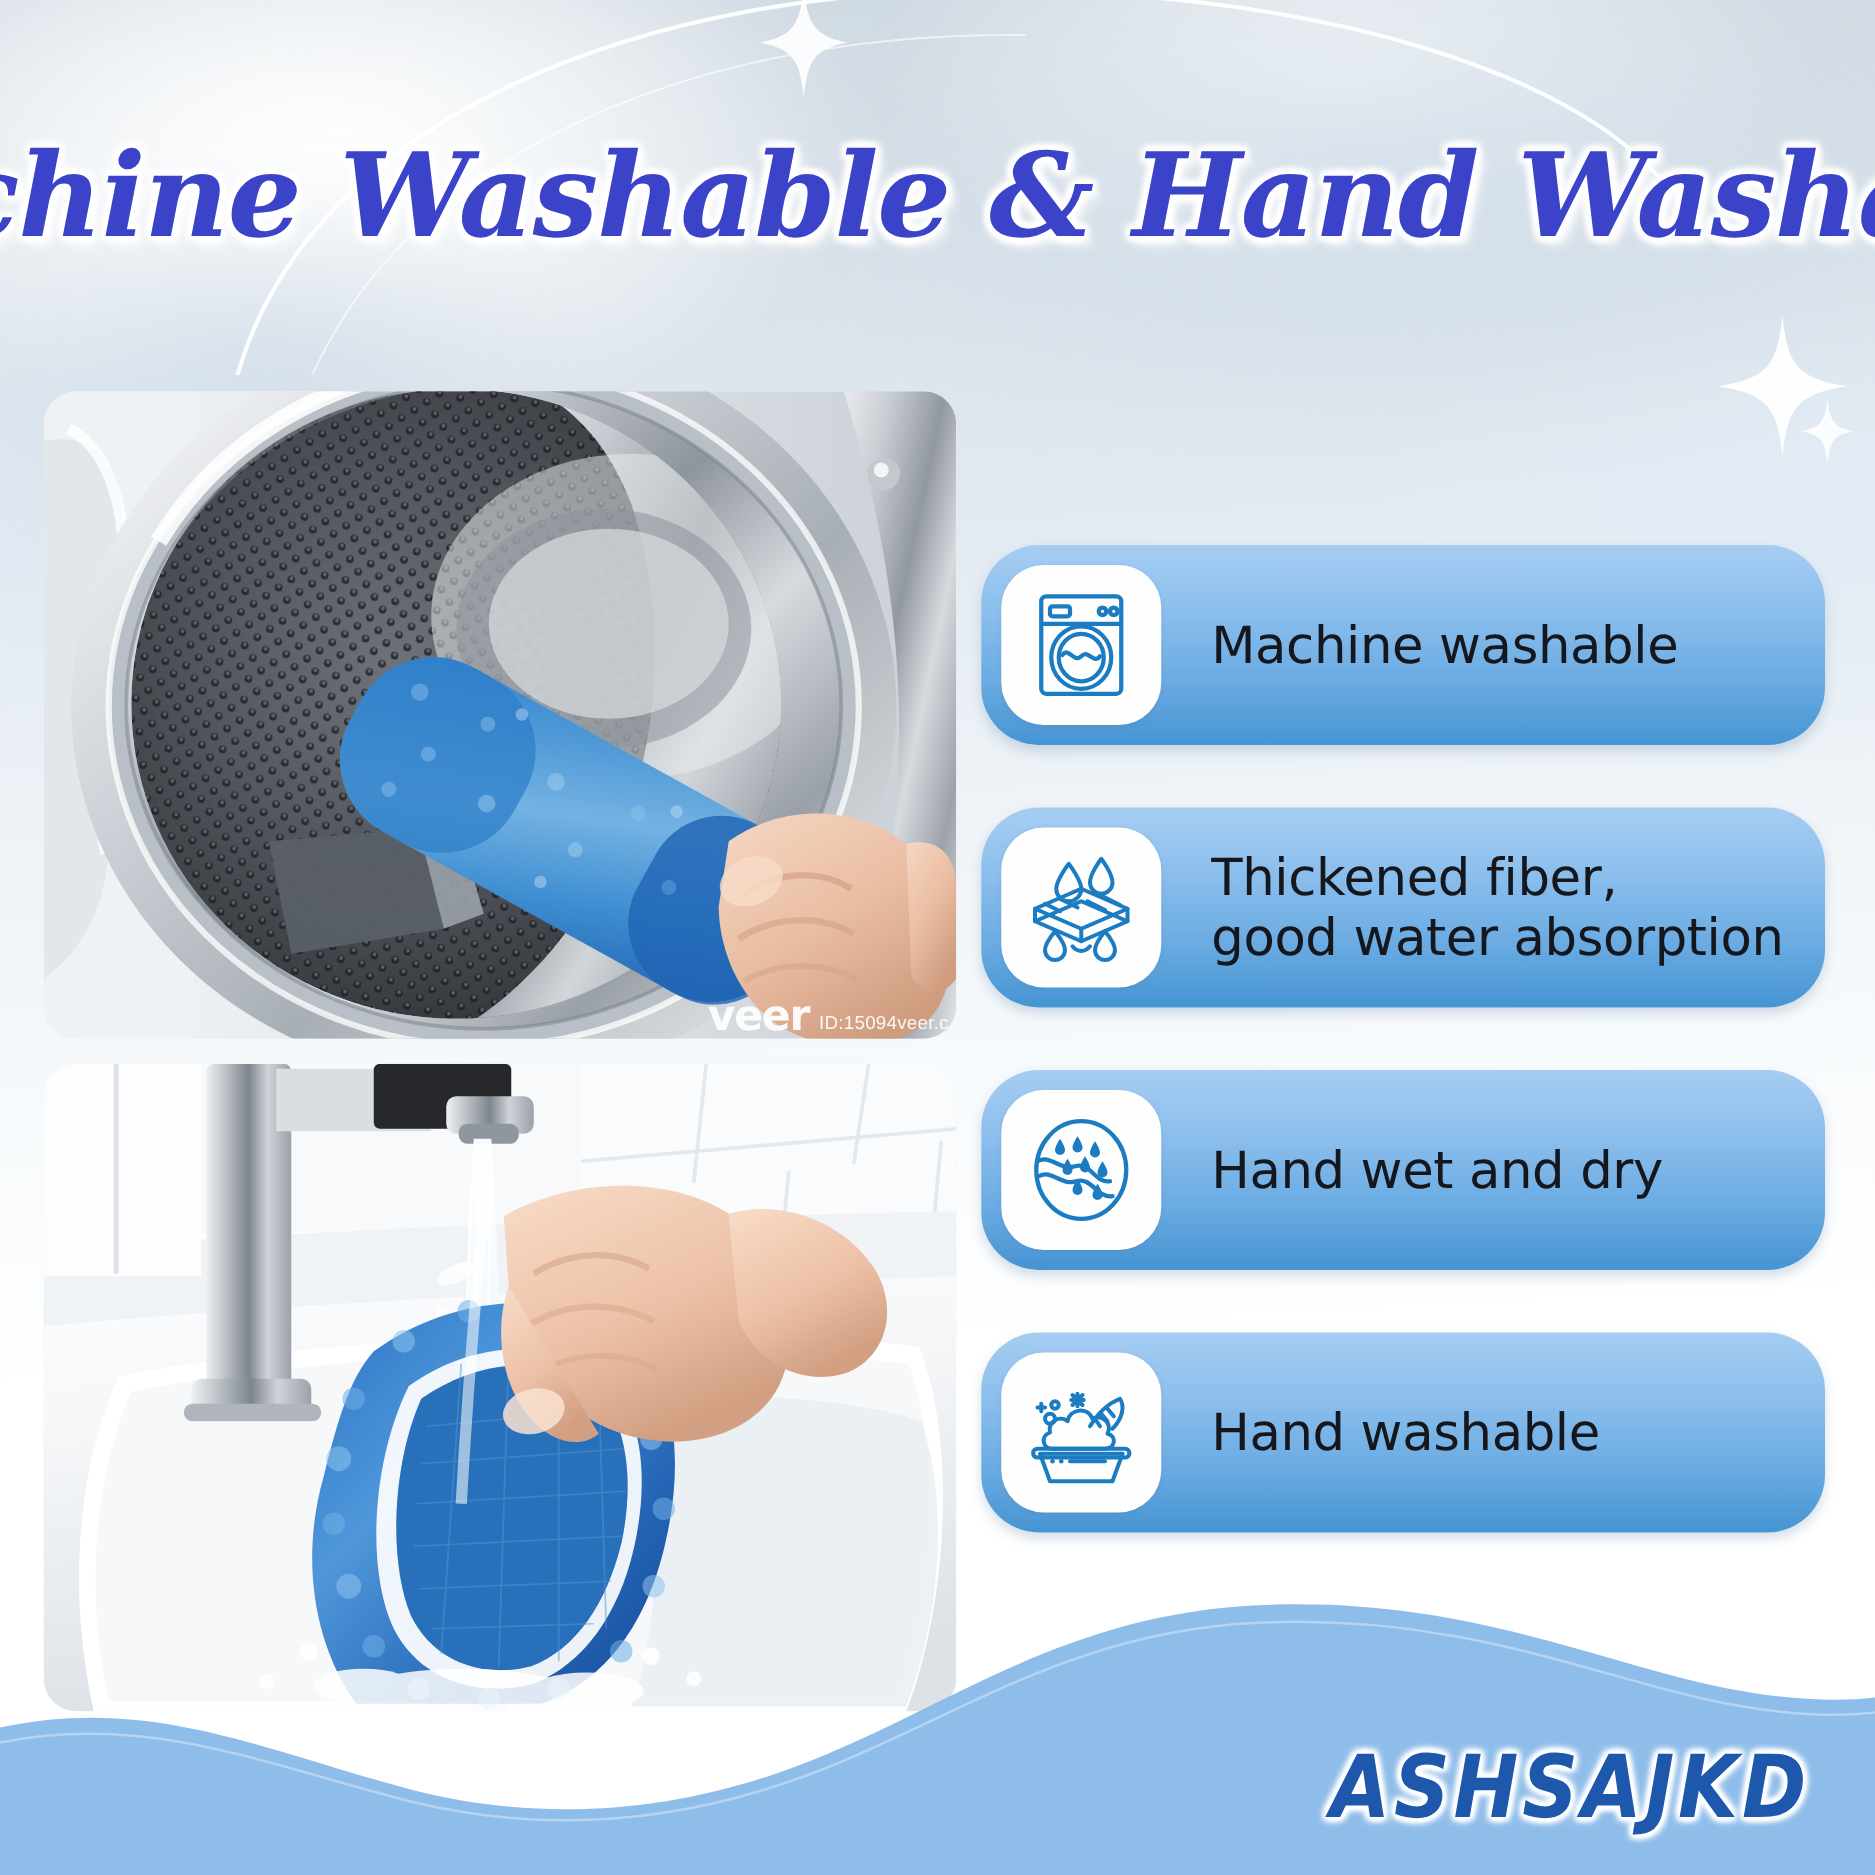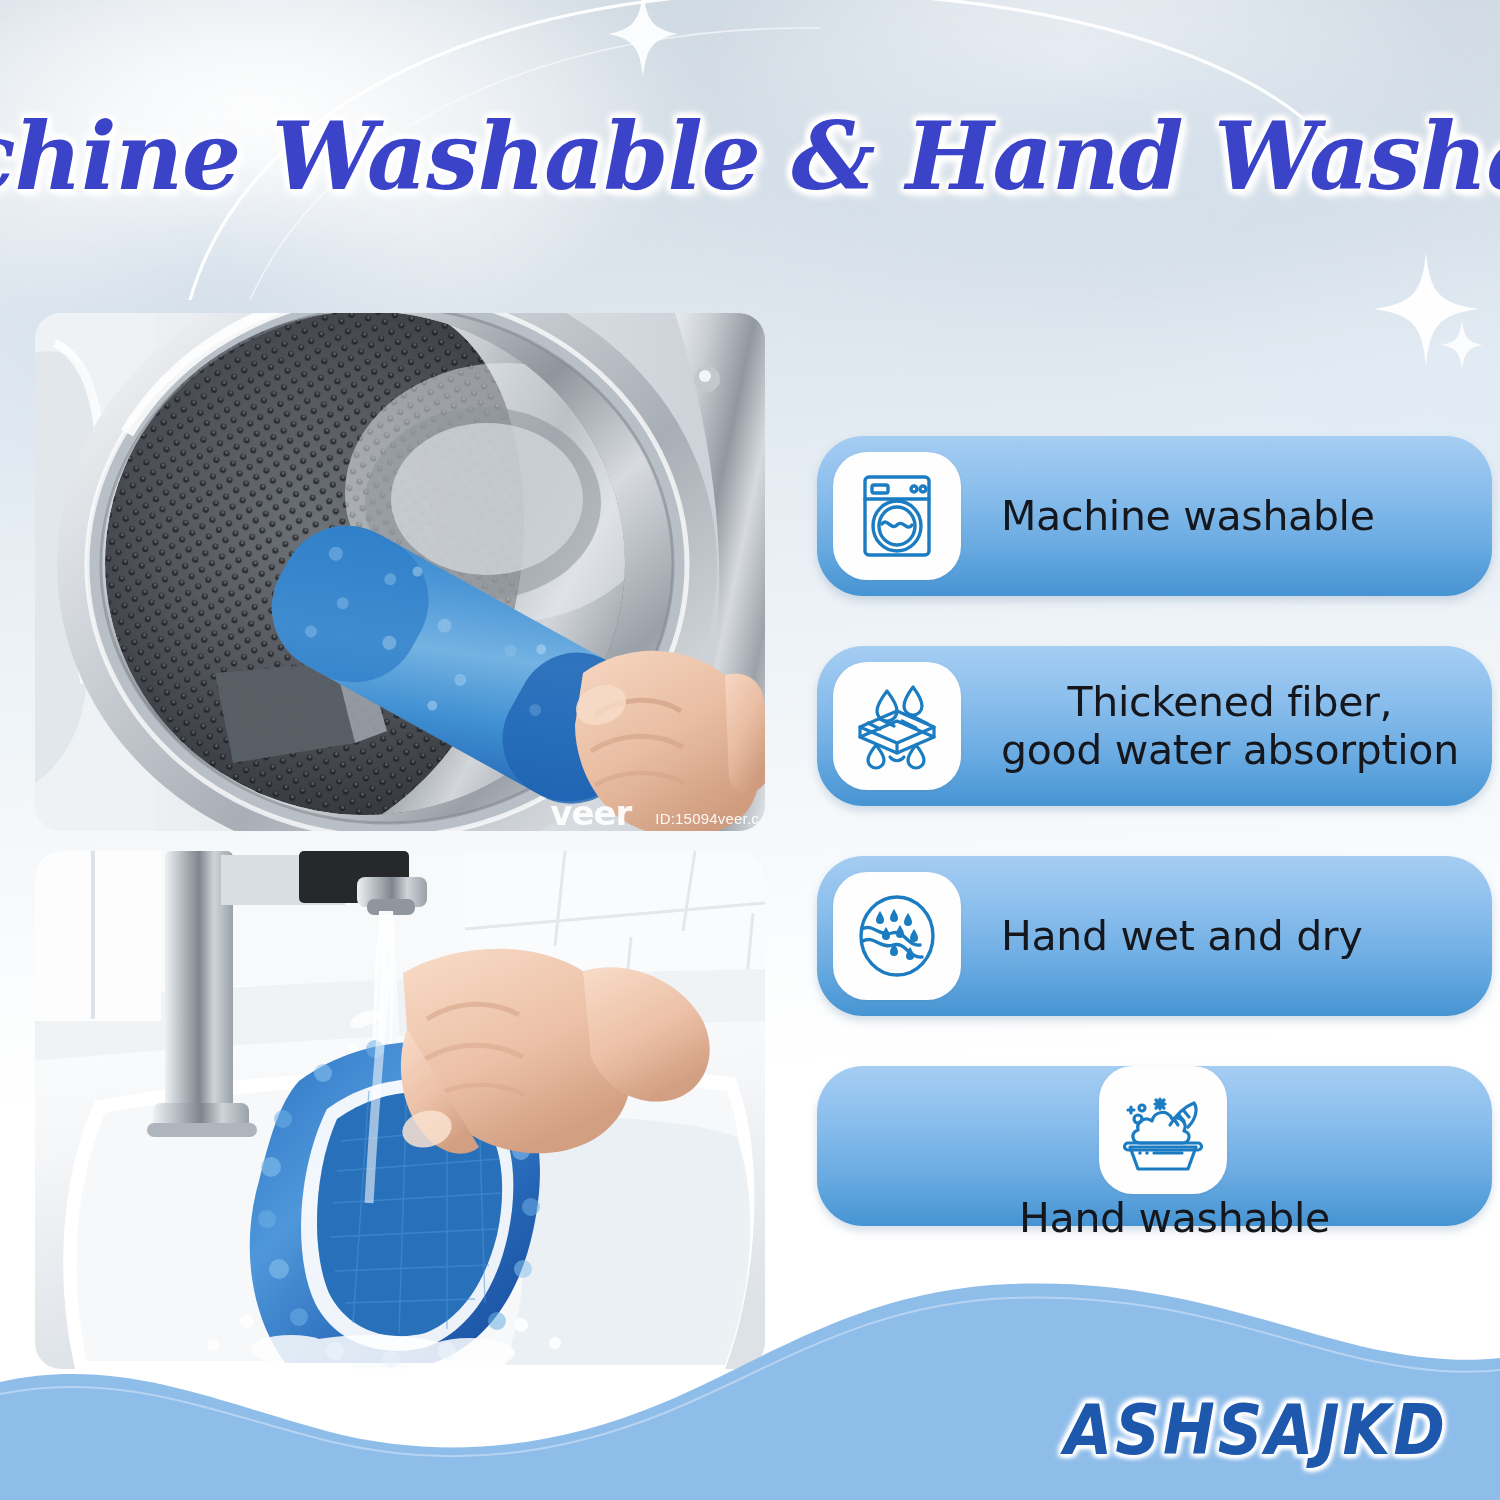--- a/index.html
+++ b/index.html
@@ -62,43 +62,43 @@
   }
 
   
   .photo{
     position:absolute;border-radius:26px;overflow:hidden;background:#e9edf0;
   }
   .photo svg{display:block;}
 
   .veer-mark{
     position:absolute;right:6px;bottom:2px;
-    display:flex;align-items:flex-end;gap:24px;
+    display:flex;align-items:flex-end;gap:8px;
     opacity:.92;
   }
   .veer-logo{
     font-family:"DejaVu Sans", sans-serif;font-weight:700;
     font-size:34px;color:#ffffff;line-height:.92;letter-spacing:-1px;
   }
   .veer-meta{display:flex;flex-direction:row;line-height:1.06;padding-bottom:2px;}
   .veer-meta span{
     font-family:"Liberation Sans", sans-serif;font-size:15px;color:#ffffff;letter-spacing:.2px;
   }
 
   
-  .cards{position:absolute;left:817px;top:436px;width:675px;text-align:center;}
+  .cards{position:absolute;left:785px;top:436px;width:675px;}
   .card{
     position:relative;
     height:160px;margin-bottom:50px;
     border-radius:46px;
     background:linear-gradient(180deg,#a6cdf2 0%,#8cbfed 32%,#6aabe2 68%,#4694d3 100%);
     box-shadow:0 5px 9px rgba(120,150,180,.30);
     display:flex;align-items:center;
   }
-  .card:last-child{margin-bottom:0;flex-direction:column;}
+  .card:last-child{margin-bottom:0;}
   .icon-tile{
     width:128px;height:128px;margin-left:16px;flex:0 0 auto;
     background:#fefefe;border-radius:34px;
     display:flex;align-items:center;justify-content:center;
     box-shadow:0 1px 3px rgba(90,120,150,.18);
   }
   .icon-tile svg{display:block;}
   .card-label{
     margin-left:40px;
     font-family:"DejaVu Sans", sans-serif;

